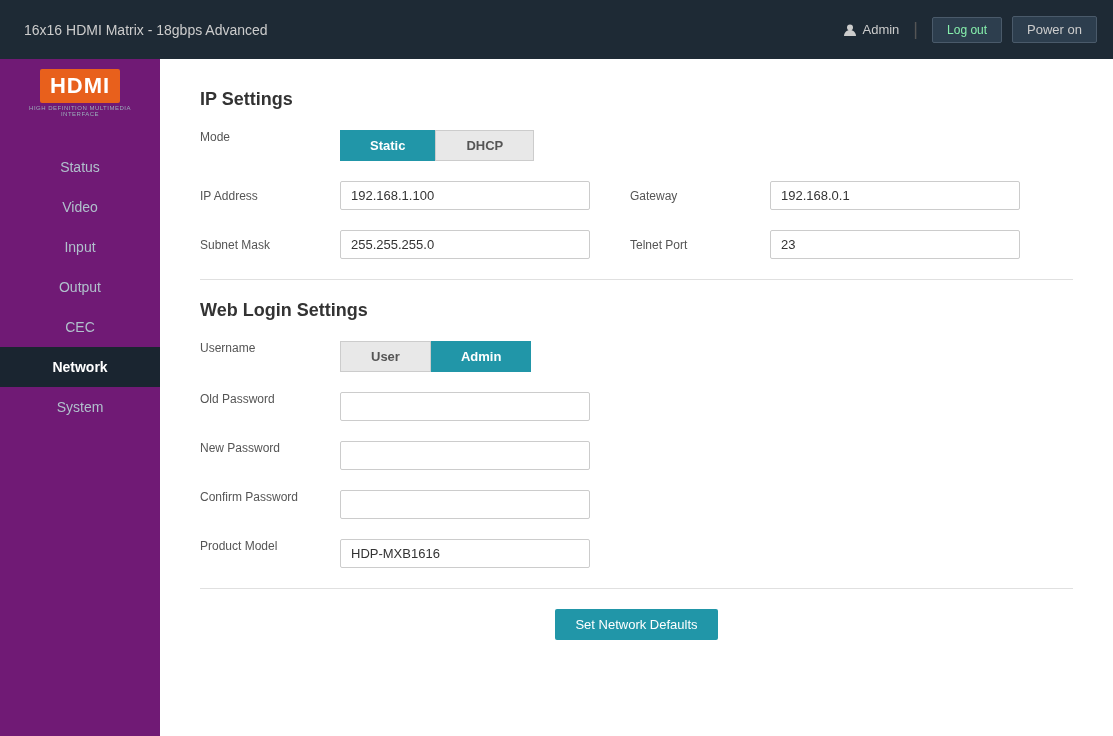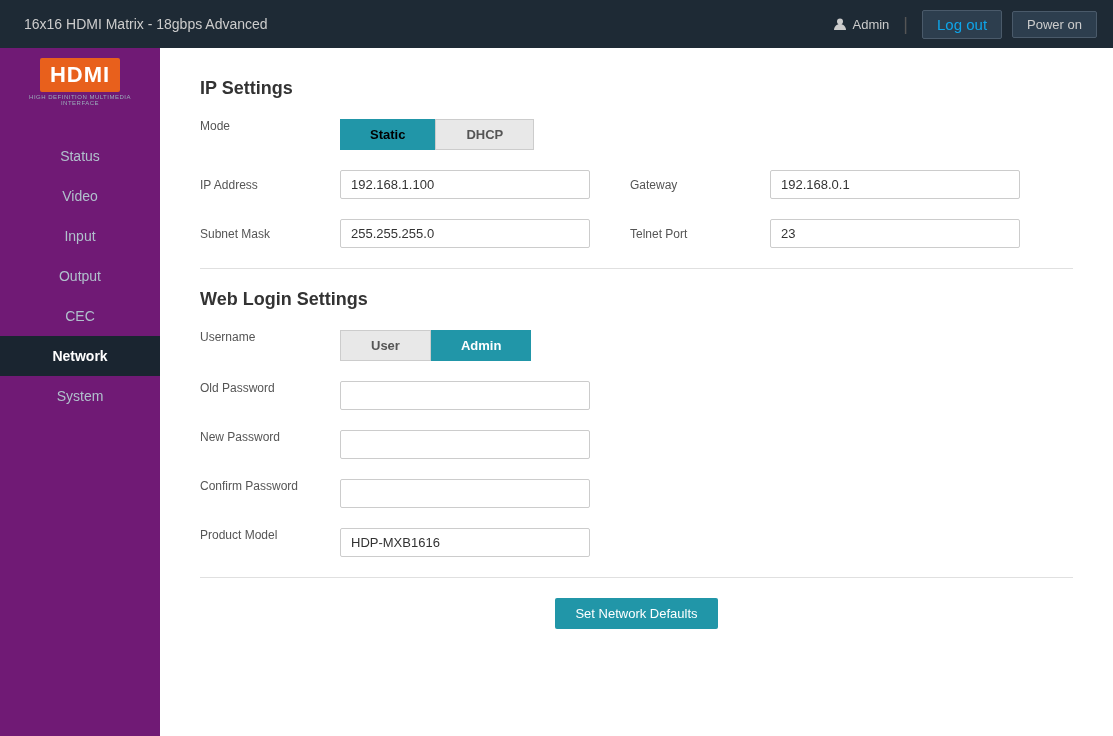--- a/index.html
+++ b/index.html
@@ -5,21 +5,21 @@
     * { box-sizing: border-box; margin: 0; padding: 0; }
     body { font-family: Arial, sans-serif; font-size: 13px; background: #f0f0f0; display: flex; flex-direction: column; height: 736px; width: 1113px; overflow: hidden; }
 
     
     .topbar {
       background: #1e2a35;
       color: #fff;
       display: flex;
       align-items: center;
       padding: 0 16px;
-      height: 48px;
+      height: 59px;
       flex-shrink: 0;
     }
     .topbar-title {
       flex: 1;
       font-size: 14px;
       color: #ccc;
       margin-left: 8px;
     }
     .topbar-right {
       display: flex;
@@ -33,25 +33,25 @@
       color: #ccc;
       font-size: 13px;
     }
     .topbar-divider {
       color: #555;
       font-size: 18px;
       margin: 0 4px;
     }
     .btn-logout {
       background: #2d3e4e;
-      color: #0ea5e9;
+      color: #86efac;
       border: 1px solid #4a5a6a;
       padding: 5px 14px;
       cursor: pointer;
-      font-size: 15px;
+      font-size: 12px;
       border-radius: 2px;
     }
     .btn-poweron {
       background: #2d3e4e;
       color: #ccc;
       border: 1px solid #4a5a6a;
       padding: 5px 14px;
       cursor: pointer;
       font-size: 13px;
       border-radius: 2px;
@@ -161,21 +161,21 @@
     }
     .mode-btn {
       padding: 7px 30px;
       border: none;
       cursor: pointer;
       font-size: 13px;
       font-weight: bold;
     }
     .mode-btn.active {
       background: #2196a8;
-      color: #000000;
+      color: #ffffff;
     }
     .mode-btn.inactive {
       background: #e8e8e8;
       color: #555;
       border: 1px solid #ccc;
     }
 
     .two-col-row {
       display: flex;
       align-items: center;

